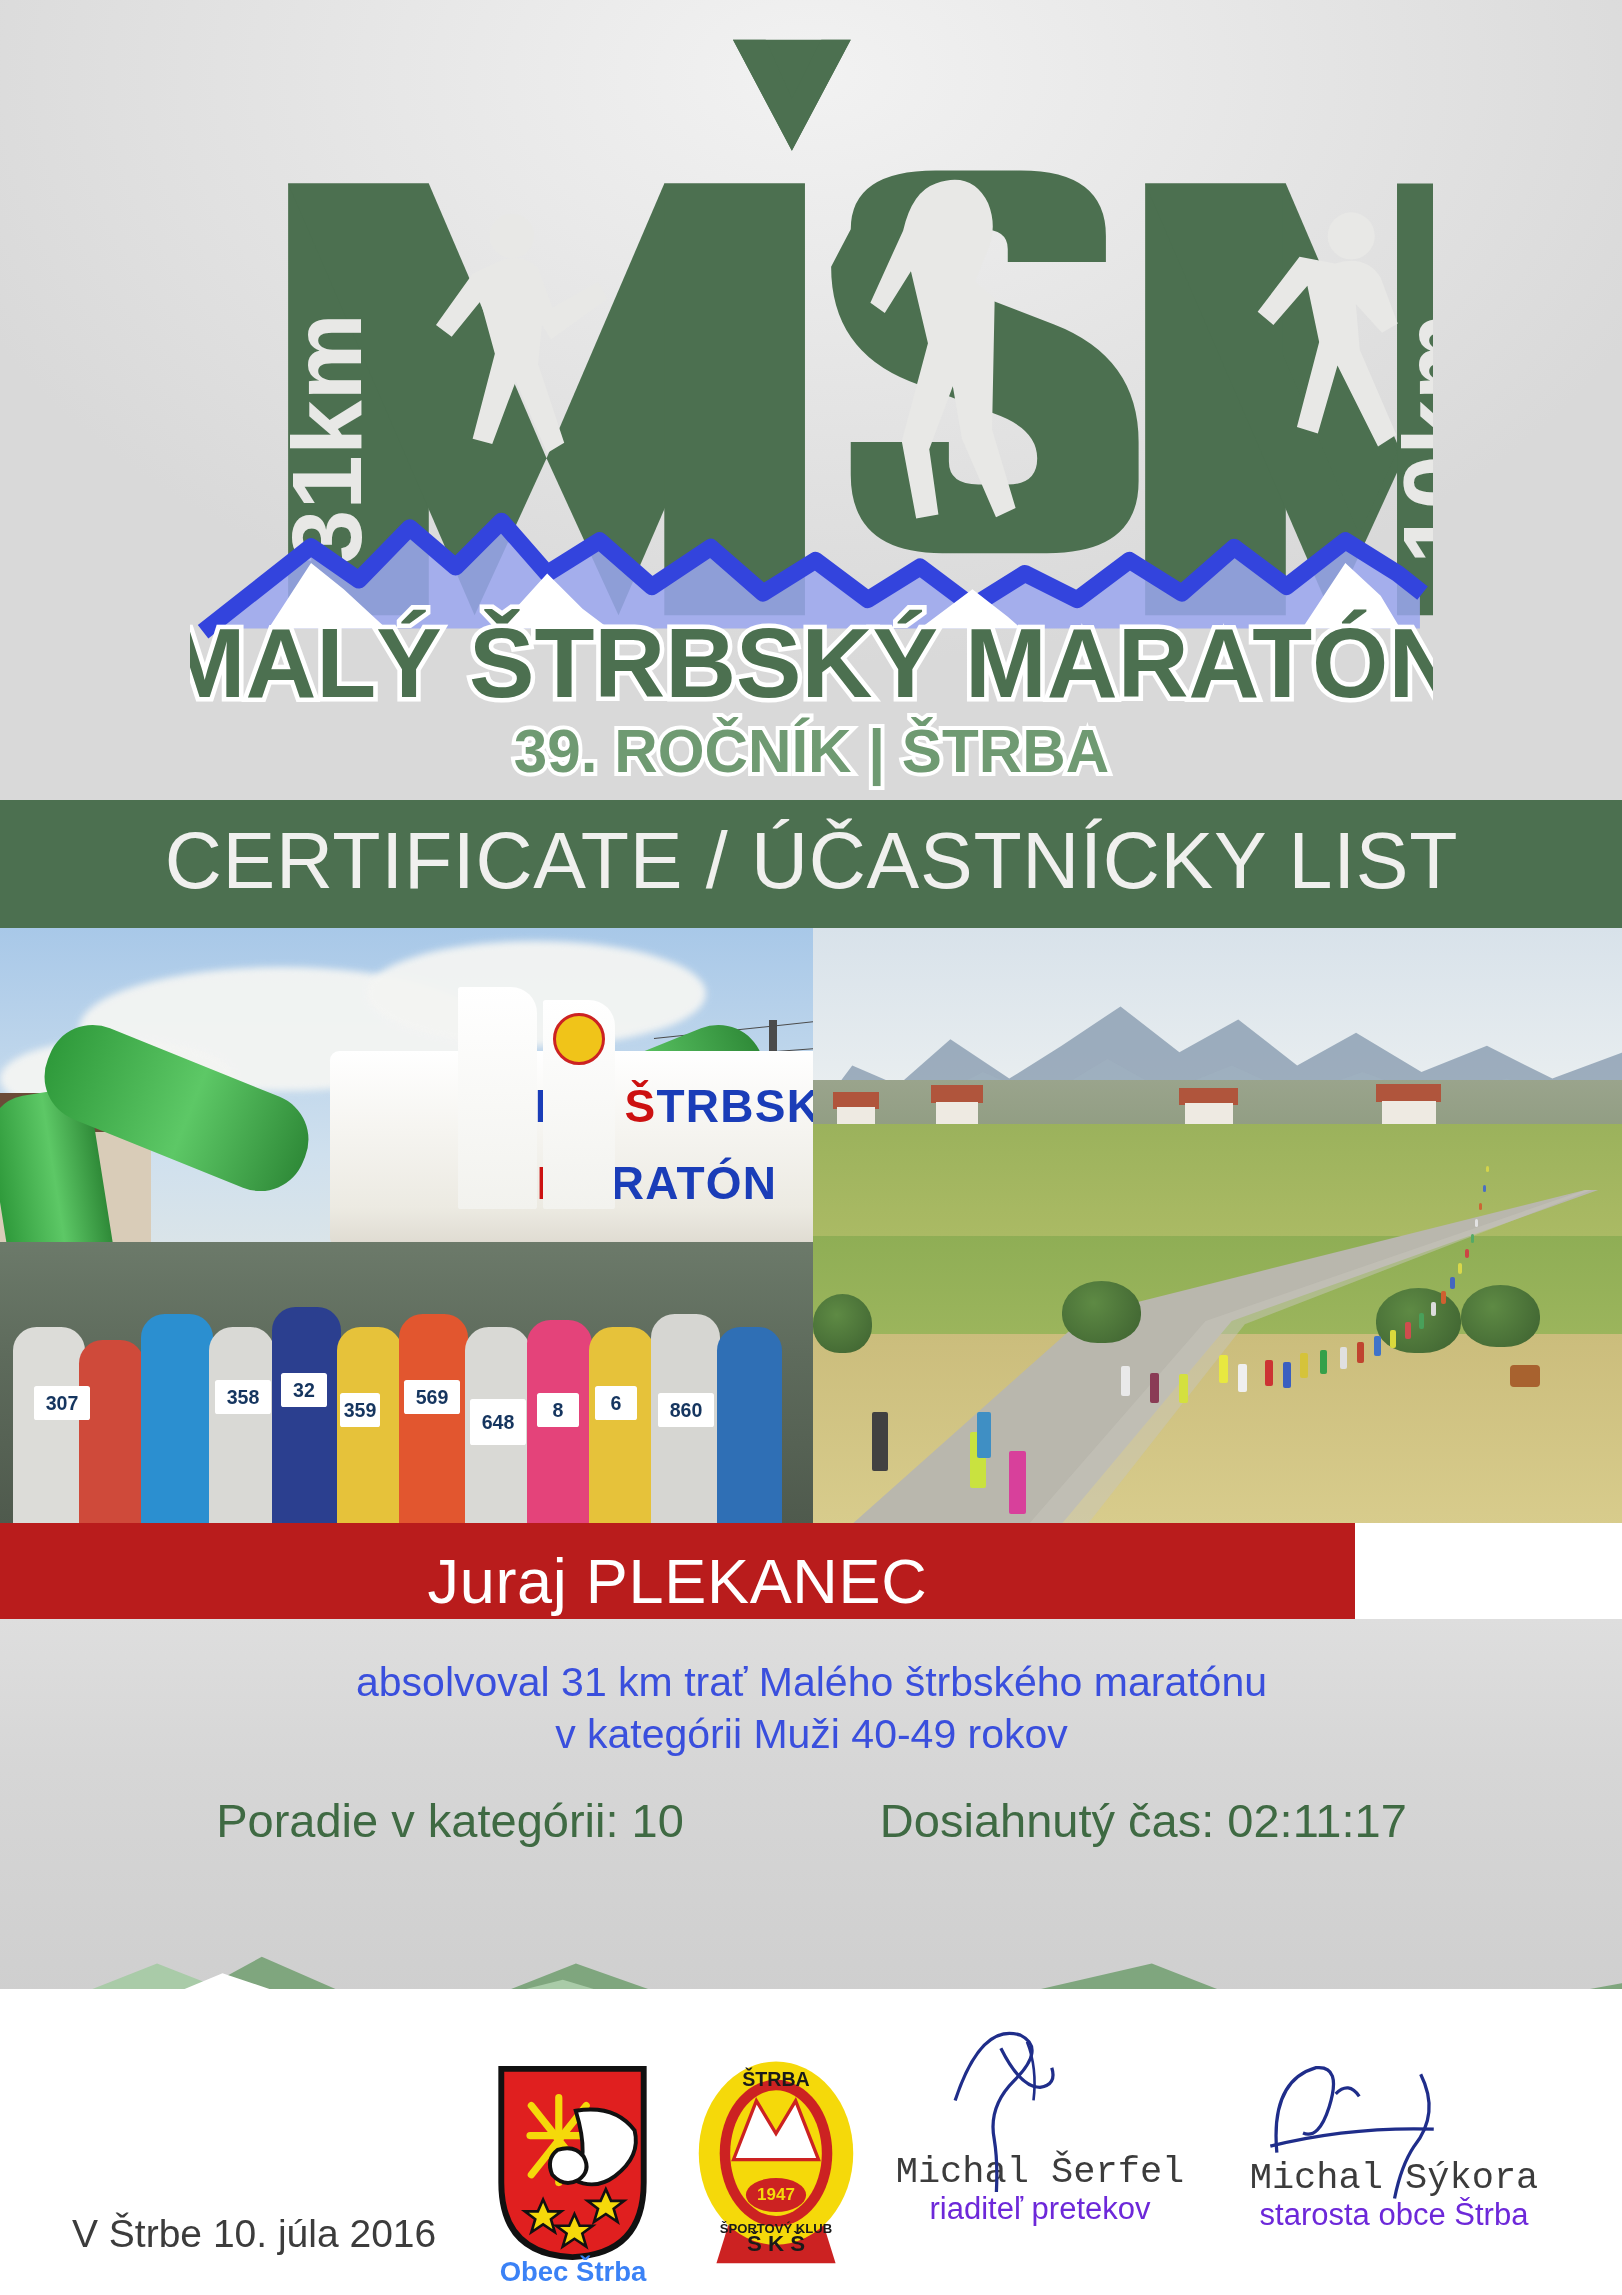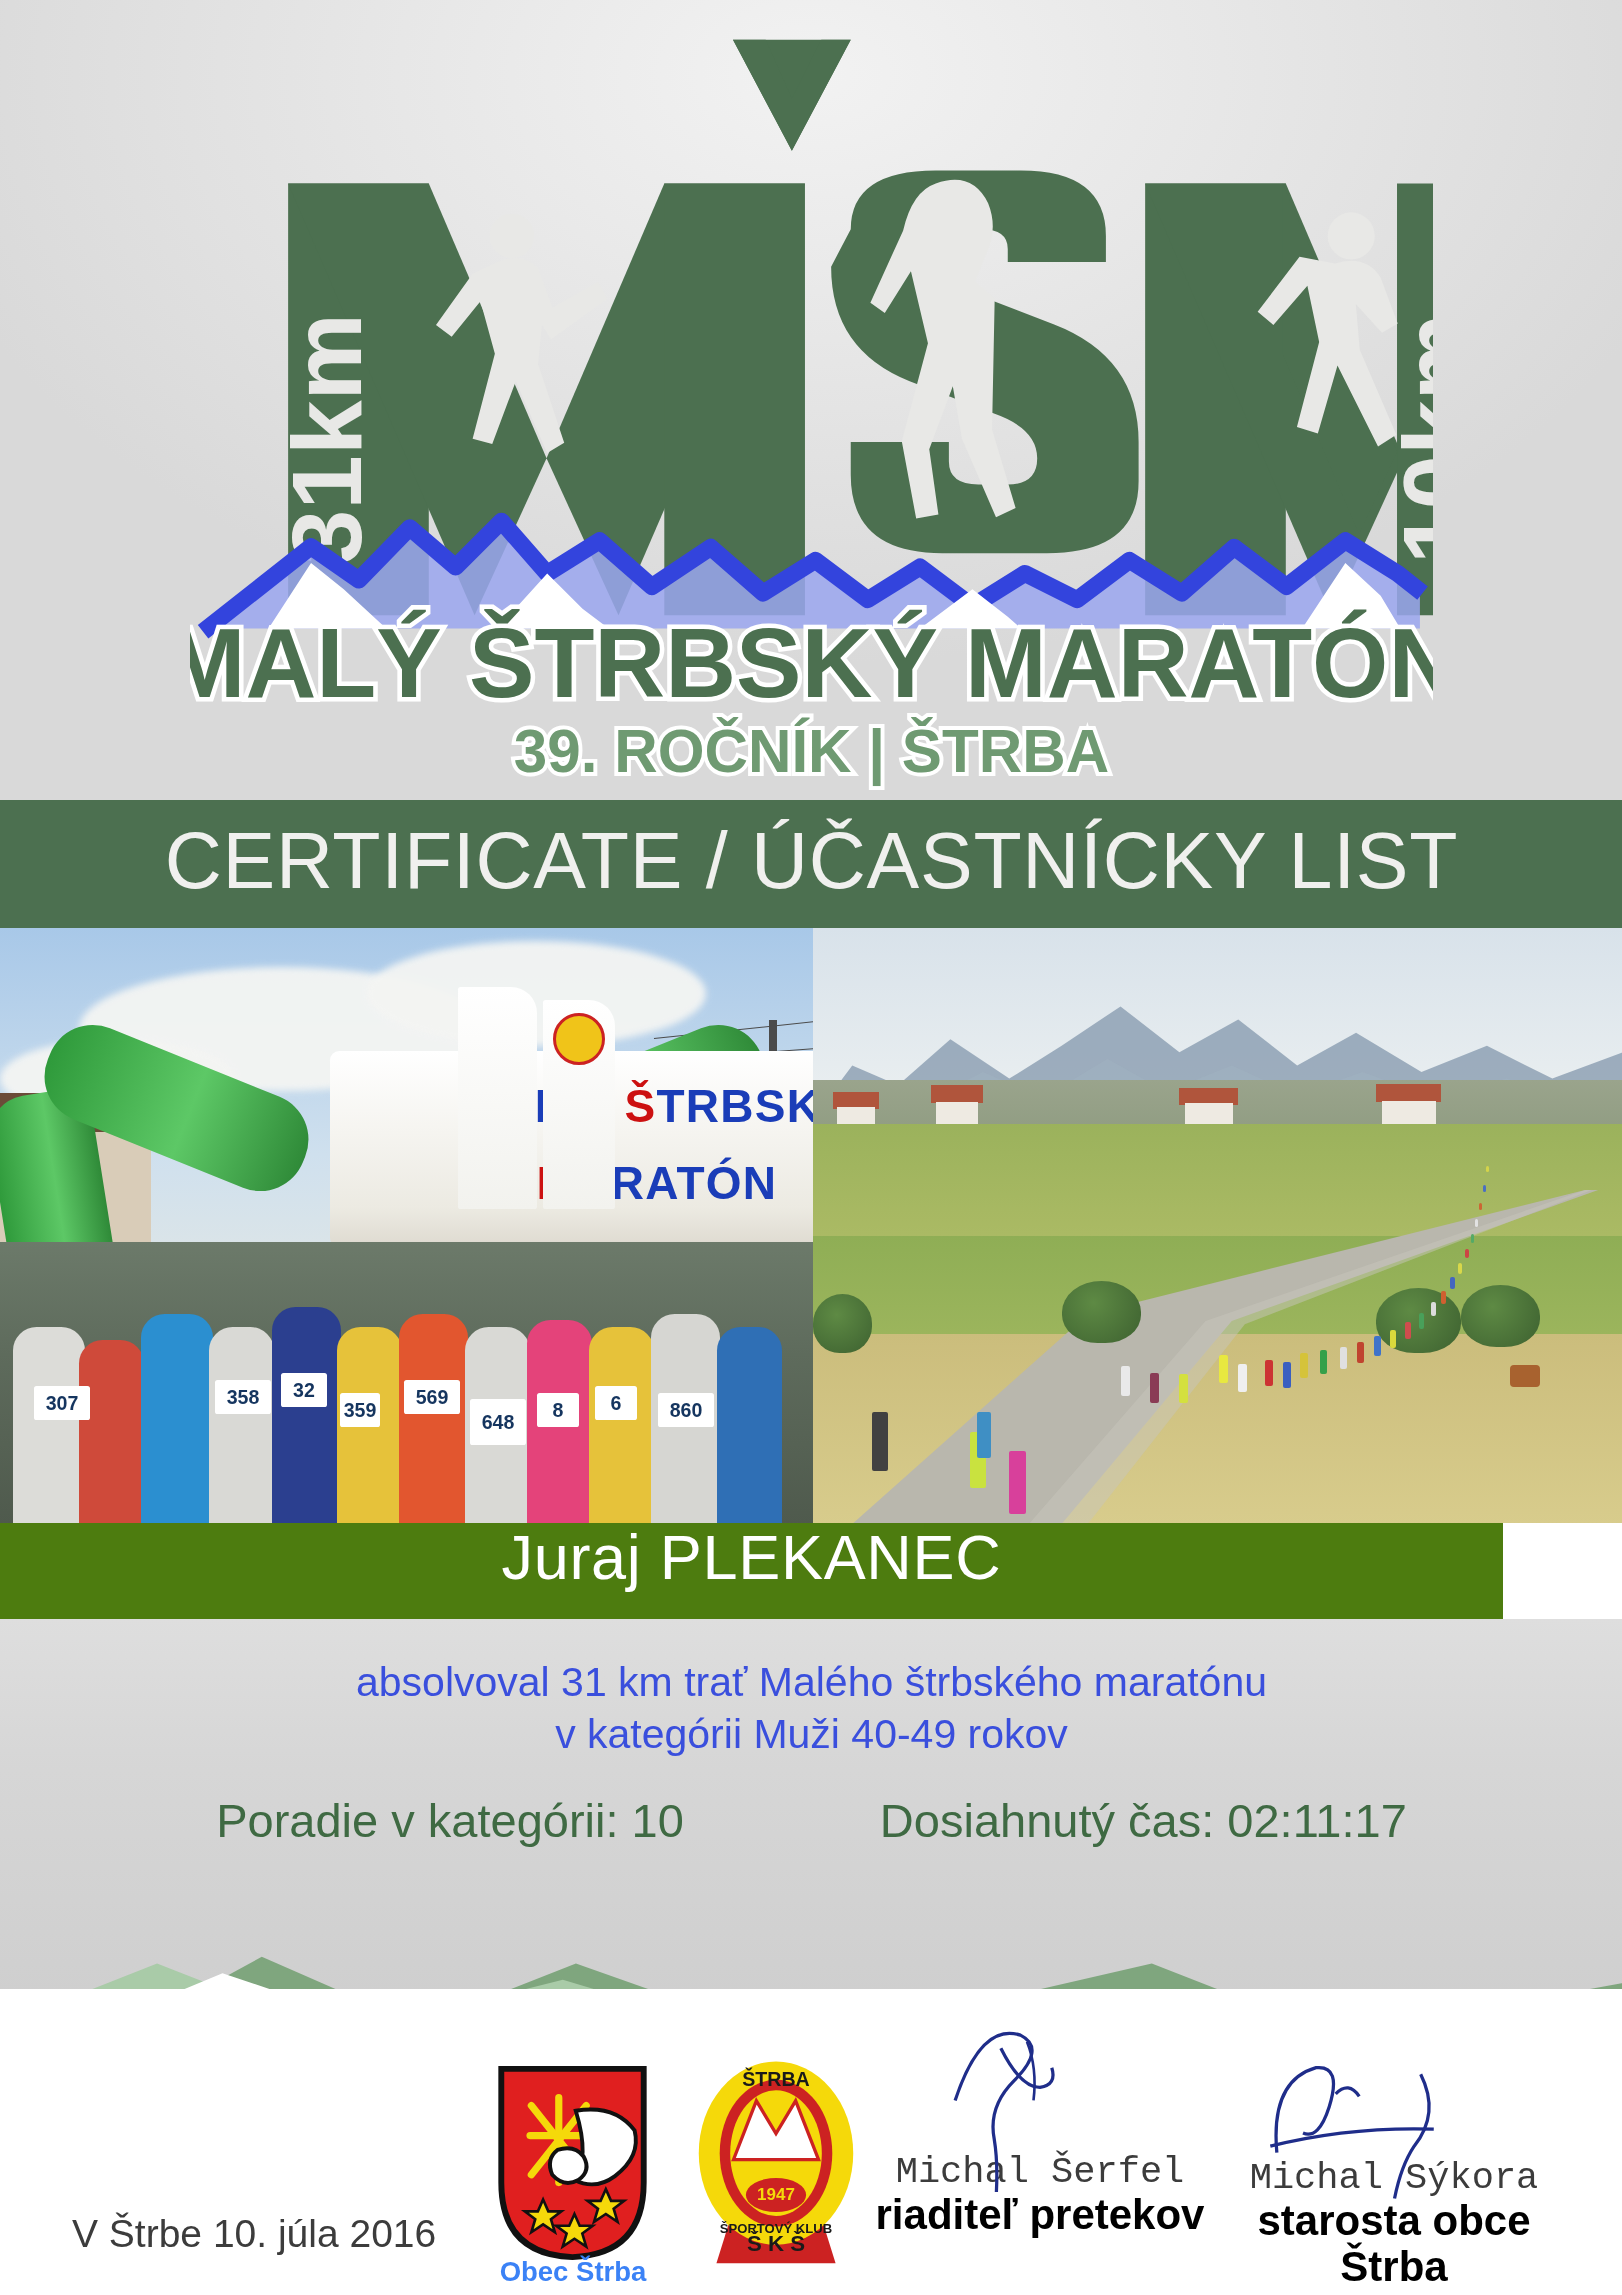--- a/index.html
+++ b/index.html
@@ -96,22 +96,22 @@
     background:linear-gradient(#8fae55,#a7bb63);}
   .pr-dry{position:absolute;left:0;top:406px;width:810px;height:190px;
     background:linear-gradient(#cbbd7c,#d8cc8c);}
   .pr-tree{position:absolute;border-radius:50% 50% 45% 45%;
     background:radial-gradient(circle at 40% 35%,#5e8a44,#3d6130);}
   .pr-runner{position:absolute;border-radius:2px;}
   .pr-cow{position:absolute;background:#a8622f;border-radius:3.9px;}
 
   
   .name-band{
-    position:absolute;left:0;top:1523px;width:1503px;height:96px;
-    background:#4d7c0f;display:flex;align-items:flex-start;justify-content:center;
+    position:absolute;left:0;top:1523px;width:1355px;height:96px;
+    background:#b91c1c;display:flex;align-items:flex-end;justify-content:center;
   }
   .name-text{color:#ffffff;font-size:63px;font-weight:400;letter-spacing:0.7px;transform:translateY(-2px);}
 
   
   .results-field{
     position:absolute;left:0;top:1619px;width:1623px;height:377px;
     background:linear-gradient(180deg,#dedede 0%,#d6d6d6 40%,#cfcfcf 100%);
   }
   .desc{
     position:absolute;left:0;top:1656px;width:1623px;text-align:center;
@@ -137,21 +137,21 @@
   .crest-label{
     position:absolute;left:452px;top:2256px;width:242px;text-align:center;
     color:#3b82f6;font-weight:700;font-size:27.5px;
   }
   .sks-logo{position:absolute;left:694px;top:2055px;width:164px;height:216px;}
 
   .sig-block{position:absolute;width:340px;text-align:center;}
   .sig1{left:870px;top:2153px;}
   .sig2{left:1224px;top:2159px;}
   .sig-name{color:#3c3c3c;font-size:37px;line-height:1.06;font-family:Liberation Mono, monospace;}
-  .sig-role{color:#000000;font-size:42px;line-height:1.1;font-weight:bold;}
+  .sig-role{color:#6d28d9;font-size:31px;line-height:1.1;}
   .sig-ink{position:absolute;}
 </style>
 </head>
 <body>
 
 <div class="page">
 
   <div class="top-field"></div>
 
   <div class="logo-wrap">

